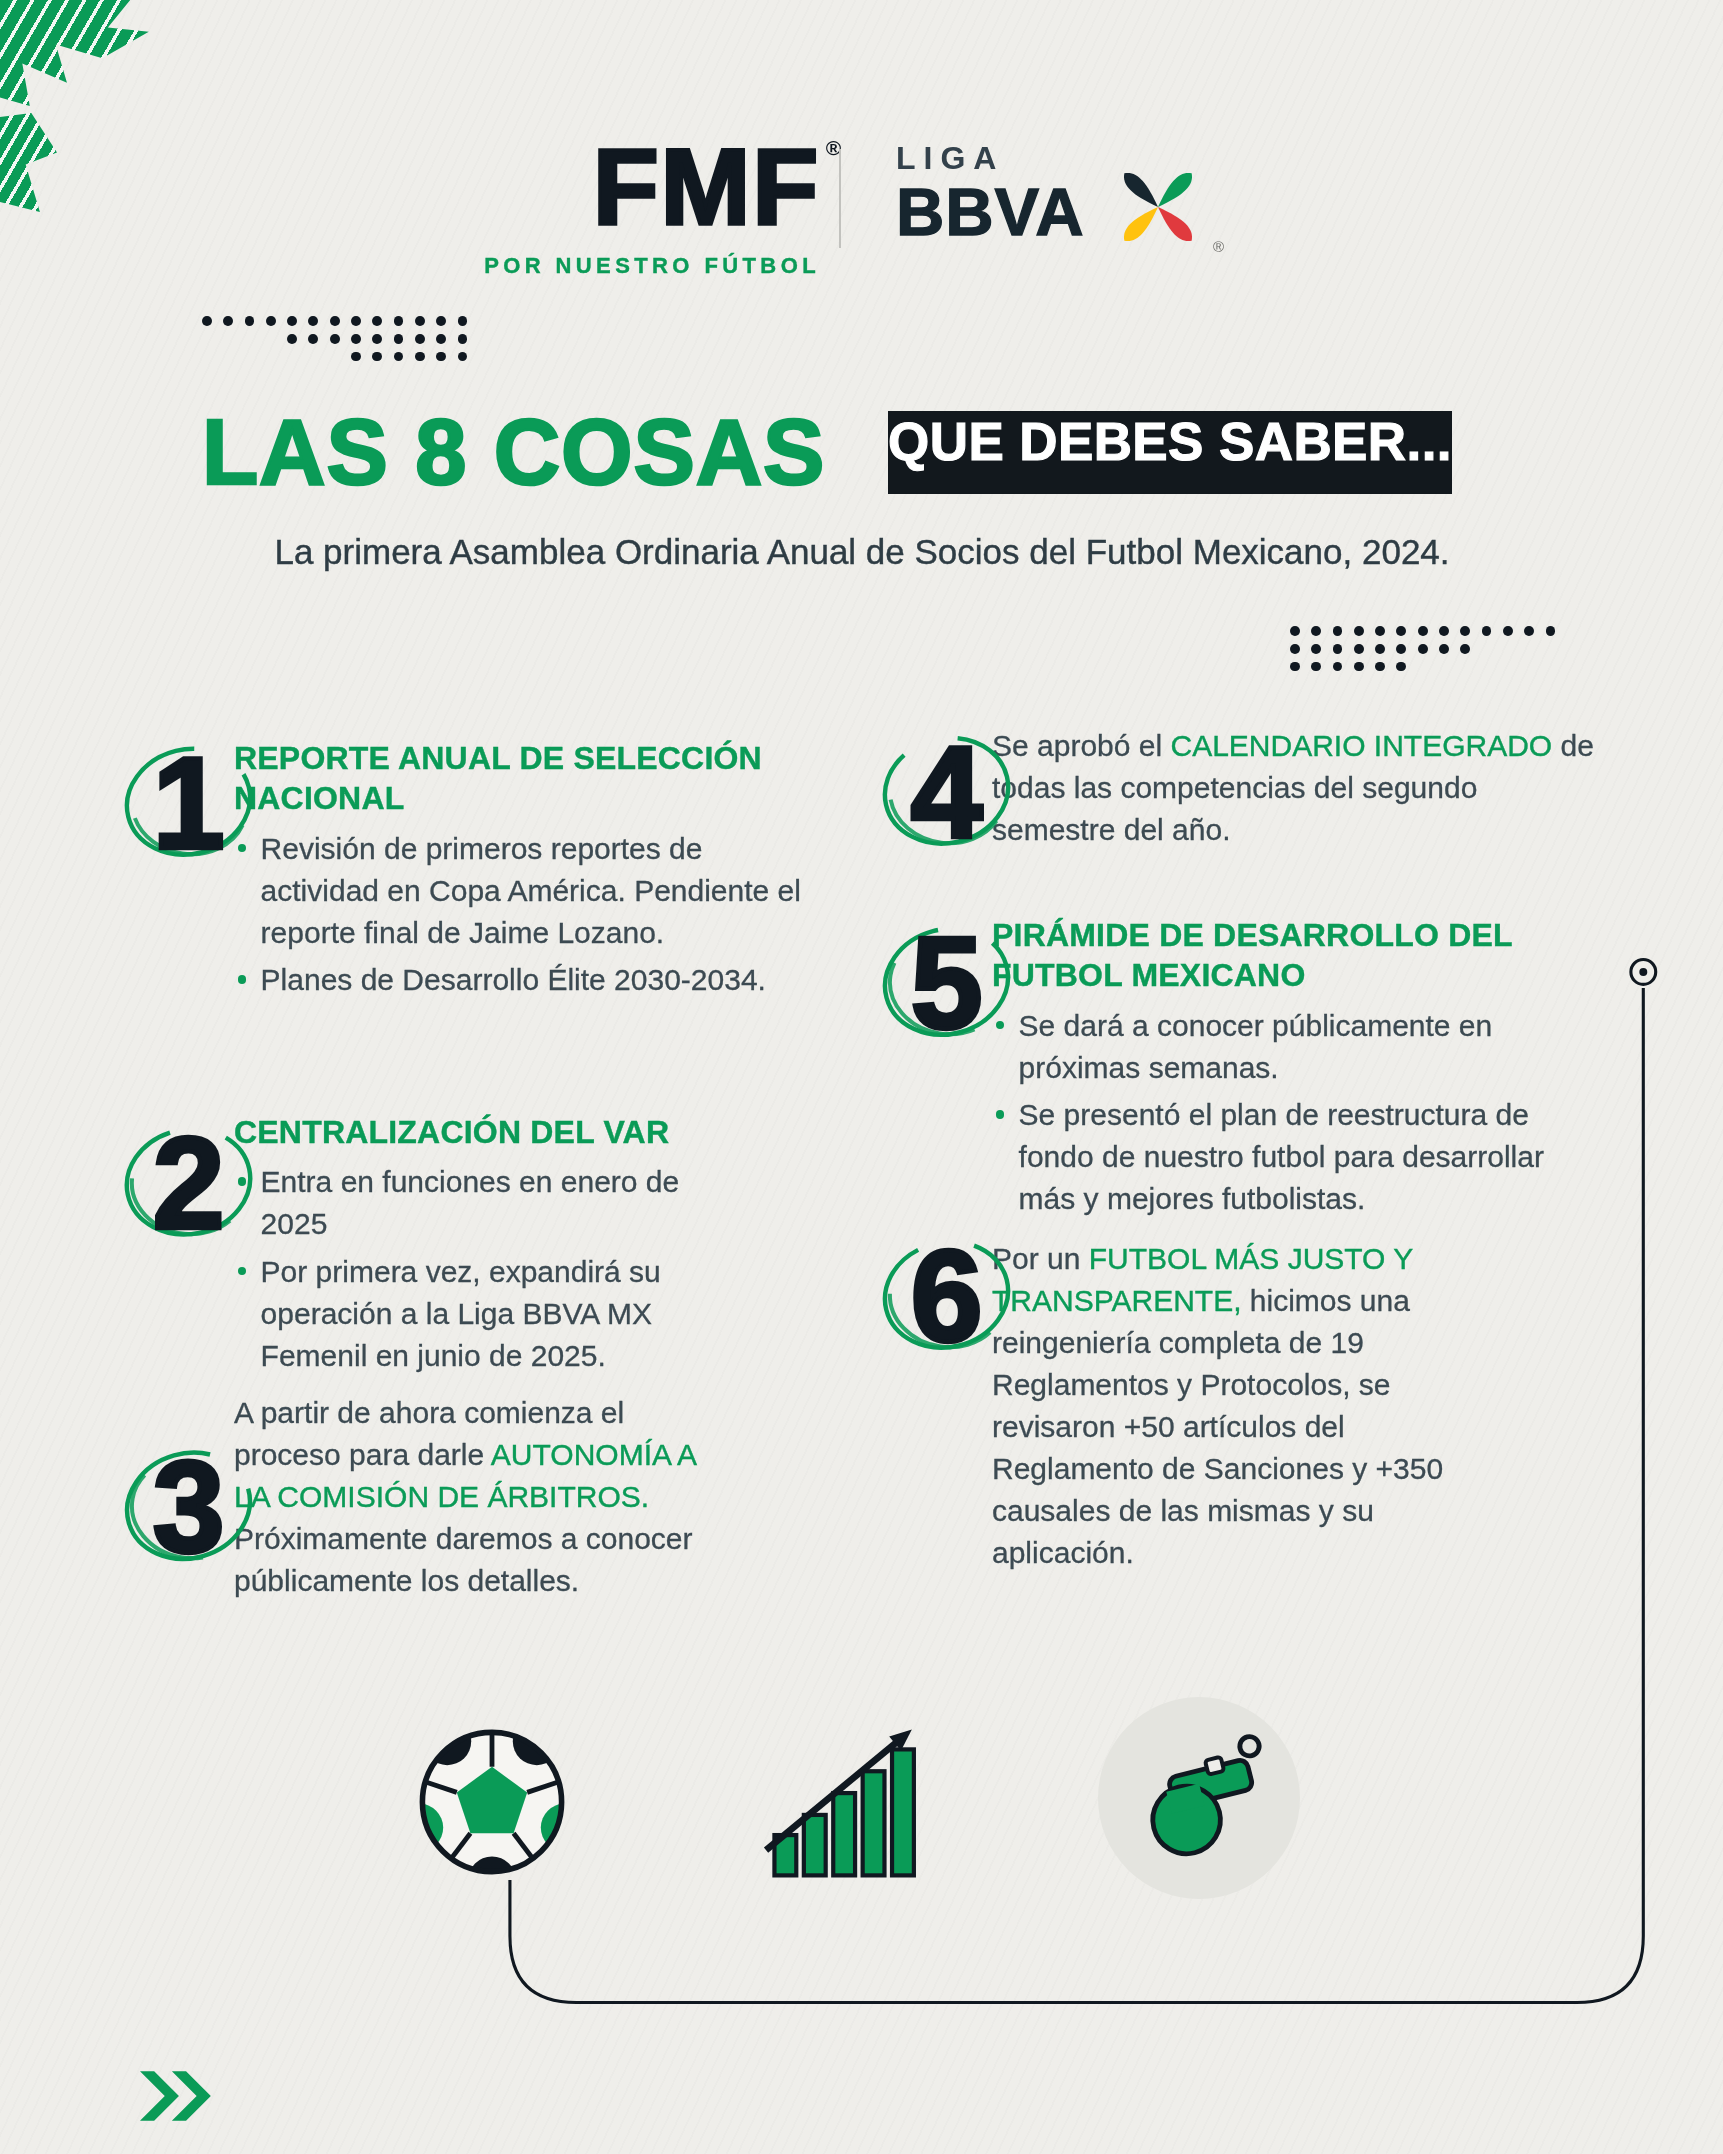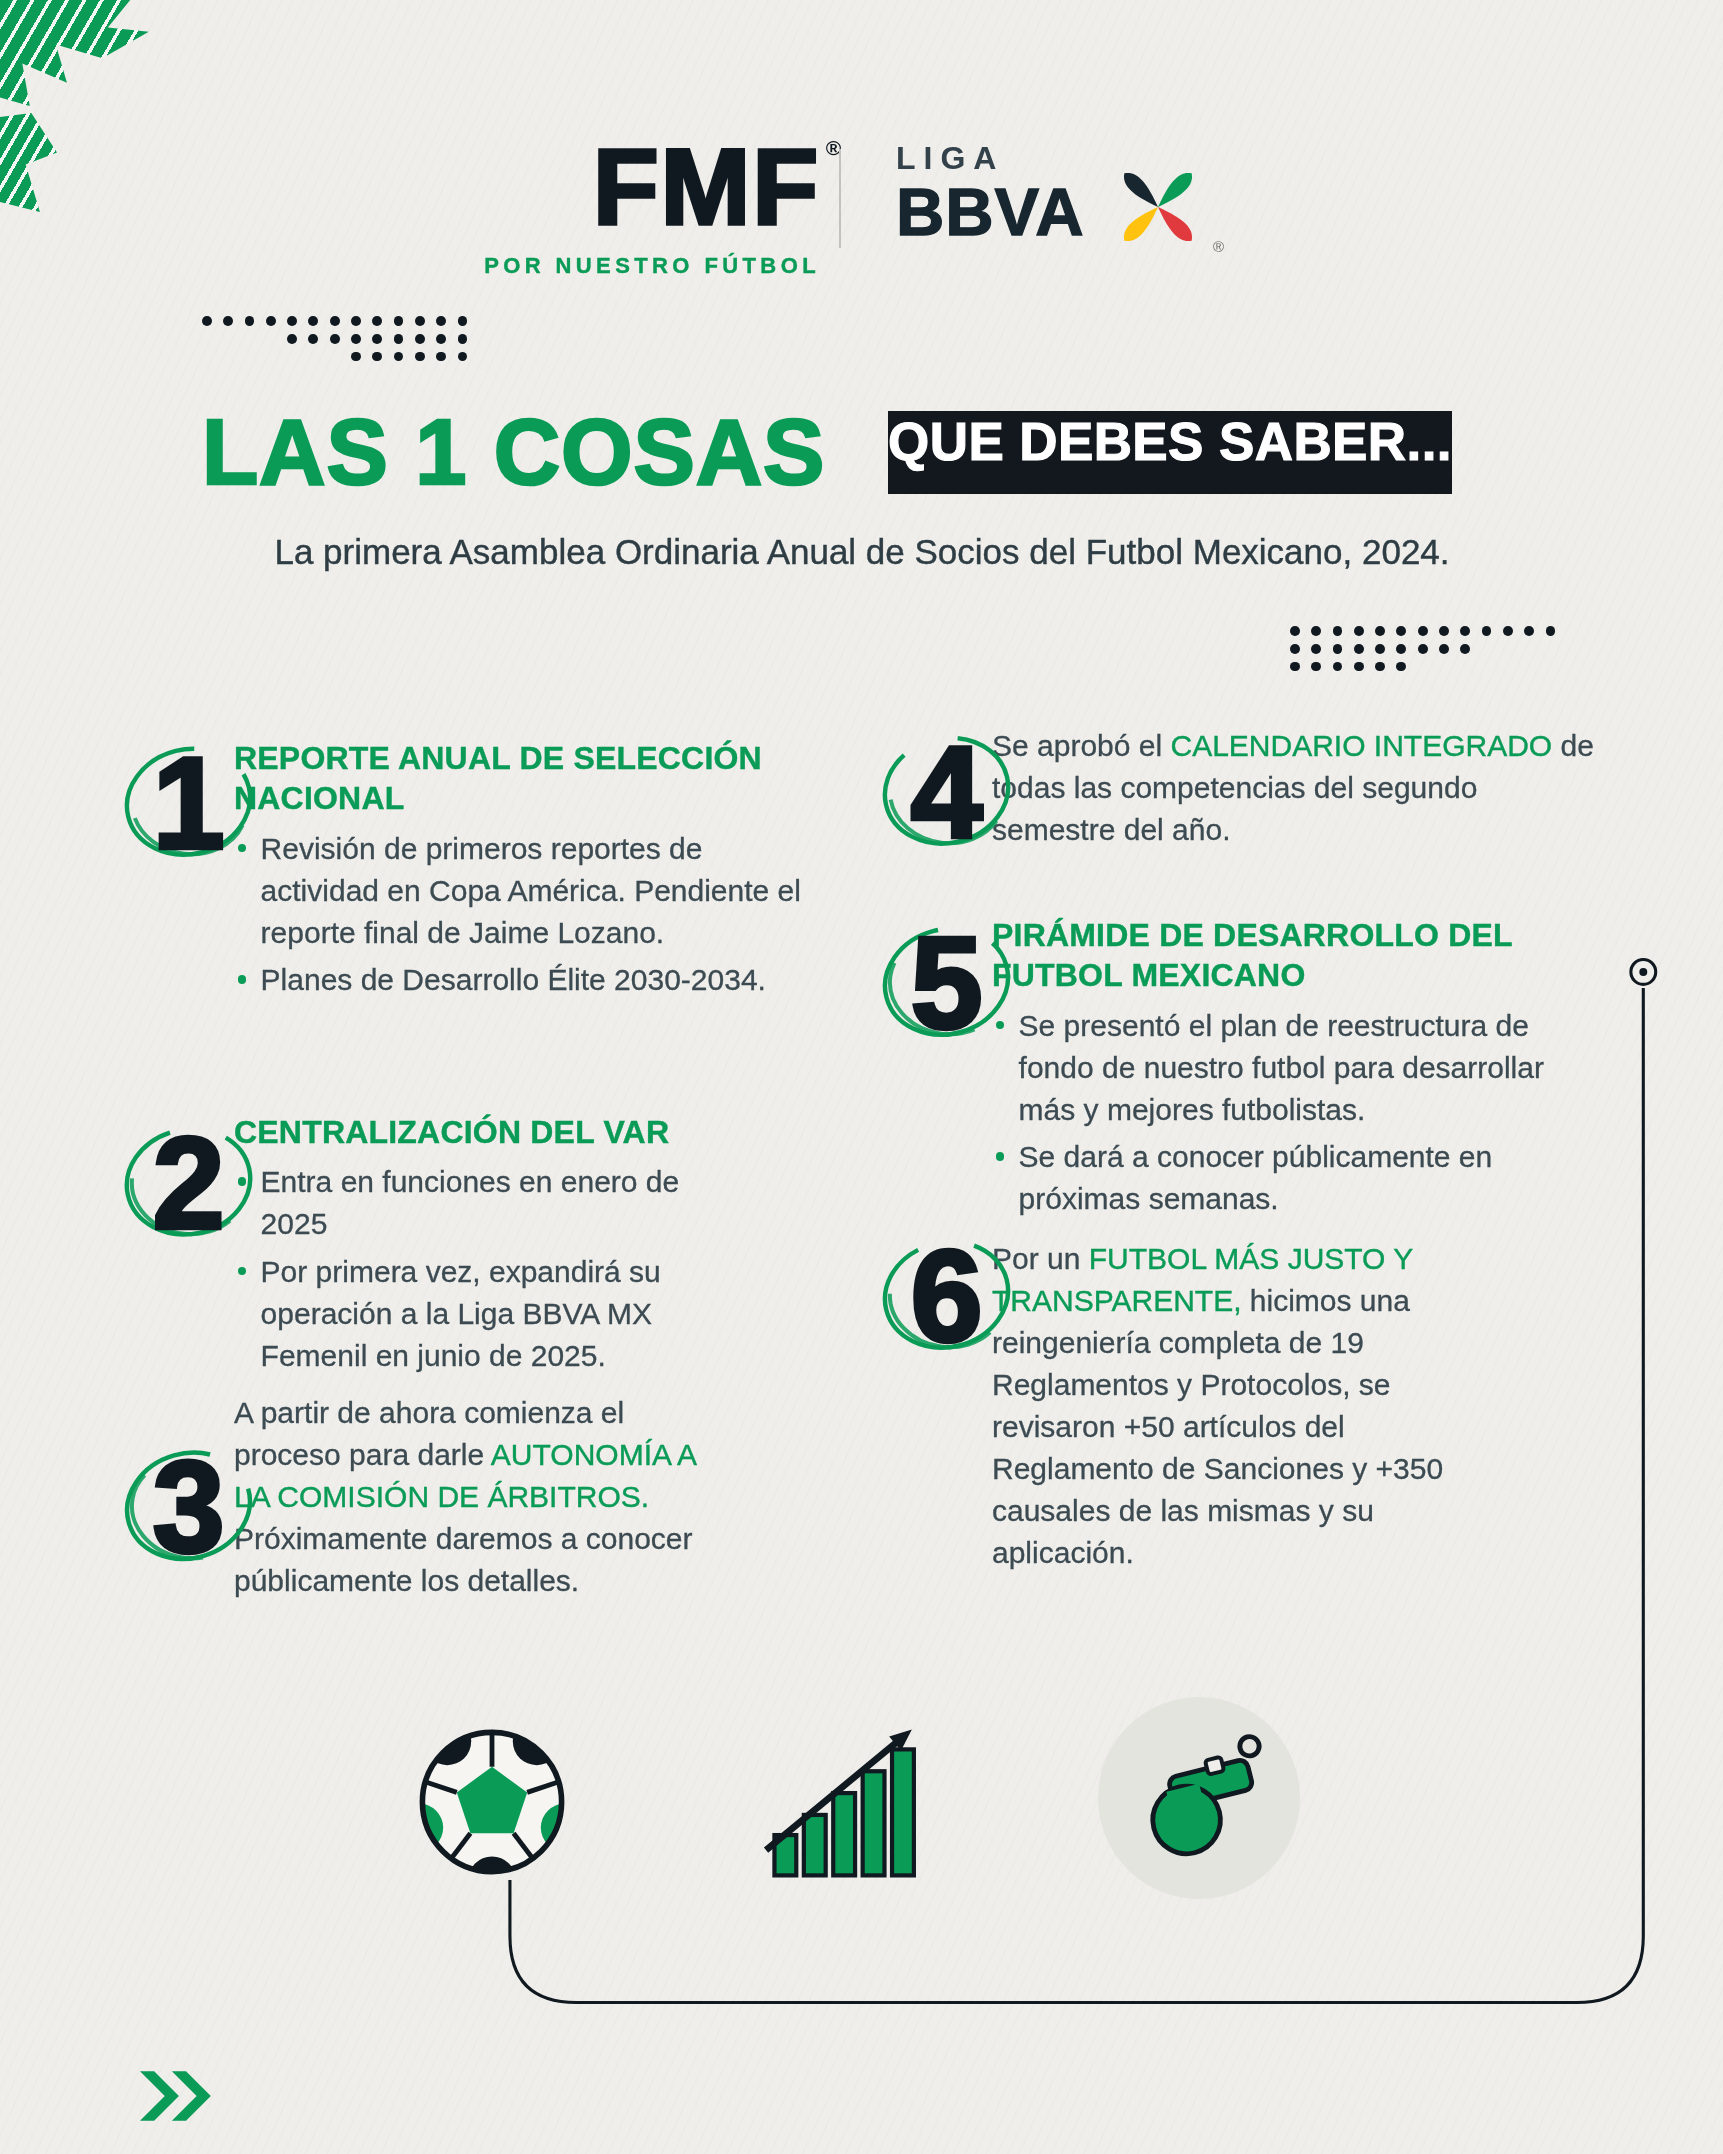--- a/index.html
+++ b/index.html
@@ -206,21 +206,21 @@
         <i></i>
       </span>
       <span class="col">
         <i></i>
       </span>
       <span class="col">
         <i></i>
       </span>
   </div>
 
-  <h1 class="title-main">LAS 1 COSAS</h1>
+  <h1 class="title-main">LAS 8 COSAS</h1>
   <div class="title-box">
       <span>QUE DEBES SABER...</span>
     </div>
   <p class="subtitle">La primera Asamblea Ordinaria Anual de Socios del Futbol Mexicano, 2024.</p>
 
   <article class="item" style="left:122px;top:738px;width:727px">
     <div class="badge" style="top:5.3px">
       <svg viewBox="0 0 150 136" width="133" height="121">
         <ellipse cx="75" cy="66" rx="70" ry="59" fill="none" style="stroke:var(--green,#0a9b57)" stroke-width="5" stroke-dasharray="355 65" stroke-dashoffset="30" transform="rotate(-14 75 66)"></ellipse>
         <ellipse cx="76" cy="69" rx="65" ry="56" fill="none" style="stroke:var(--green,#0a9b57)" stroke-width="4.5" stroke-dasharray="150 260" stroke-dashoffset="-15" transform="rotate(8 76 69)" opacity=".85"></ellipse>
@@ -278,22 +278,22 @@
   <article class="item" style="left:880px;top:915px;width:754px">
     <div class="badge" style="top:8px">
       <svg viewBox="0 0 150 136" width="133" height="121">
         <ellipse cx="75" cy="66" rx="70" ry="59" fill="none" style="stroke:var(--green,#0a9b57)" stroke-width="5" stroke-dasharray="355 65" stroke-dashoffset="45" transform="rotate(-15 75 66)"></ellipse>
         <ellipse cx="76" cy="69" rx="65" ry="56" fill="none" style="stroke:var(--green,#0a9b57)" stroke-width="4.5" stroke-dasharray="150 260" stroke-dashoffset="-55" transform="rotate(9 76 69)" opacity=".85"></ellipse>
       </svg>
       <span class="num">5</span>
     </div>
     <div class="content" style="width:589px">
       <h3>PIRÁMIDE DE DESARROLLO DEL FUTBOL MEXICANO</h3>
+      <p class="bullet"><span>Se dará a conocer públicamente en próximas semanas.</span></p>
       <p class="bullet"><span>Se presentó el plan de reestructura de fondo de nuestro futbol para desarrollar más y mejores futbolistas.</span></p>
-      <p class="bullet"><span>Se dará a conocer públicamente en próximas semanas.</span></p>
     </div>
   </article>
 
   <article class="item" style="left:880px;top:1238px;width:674px">
     <div class="badge" style="top:-1.8px">
       <svg viewBox="0 0 150 136" width="133" height="121">
         <ellipse cx="75" cy="66" rx="70" ry="59" fill="none" style="stroke:var(--green,#0a9b57)" stroke-width="5" stroke-dasharray="355 65" stroke-dashoffset="70" transform="rotate(-14 75 66)"></ellipse>
         <ellipse cx="76" cy="69" rx="65" ry="56" fill="none" style="stroke:var(--green,#0a9b57)" stroke-width="4.5" stroke-dasharray="150 260" stroke-dashoffset="-35" transform="rotate(8 76 69)" opacity=".85"></ellipse>
       </svg>
       <span class="num">6</span>

